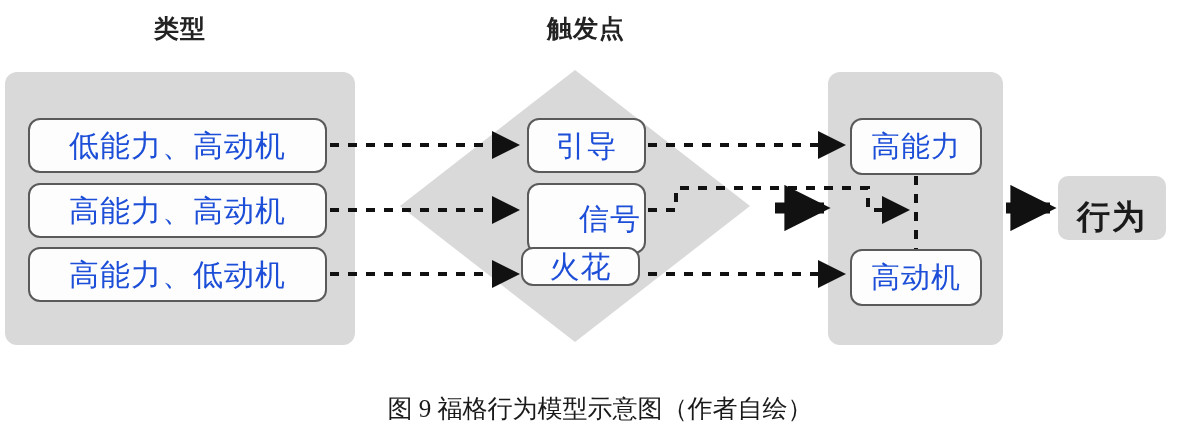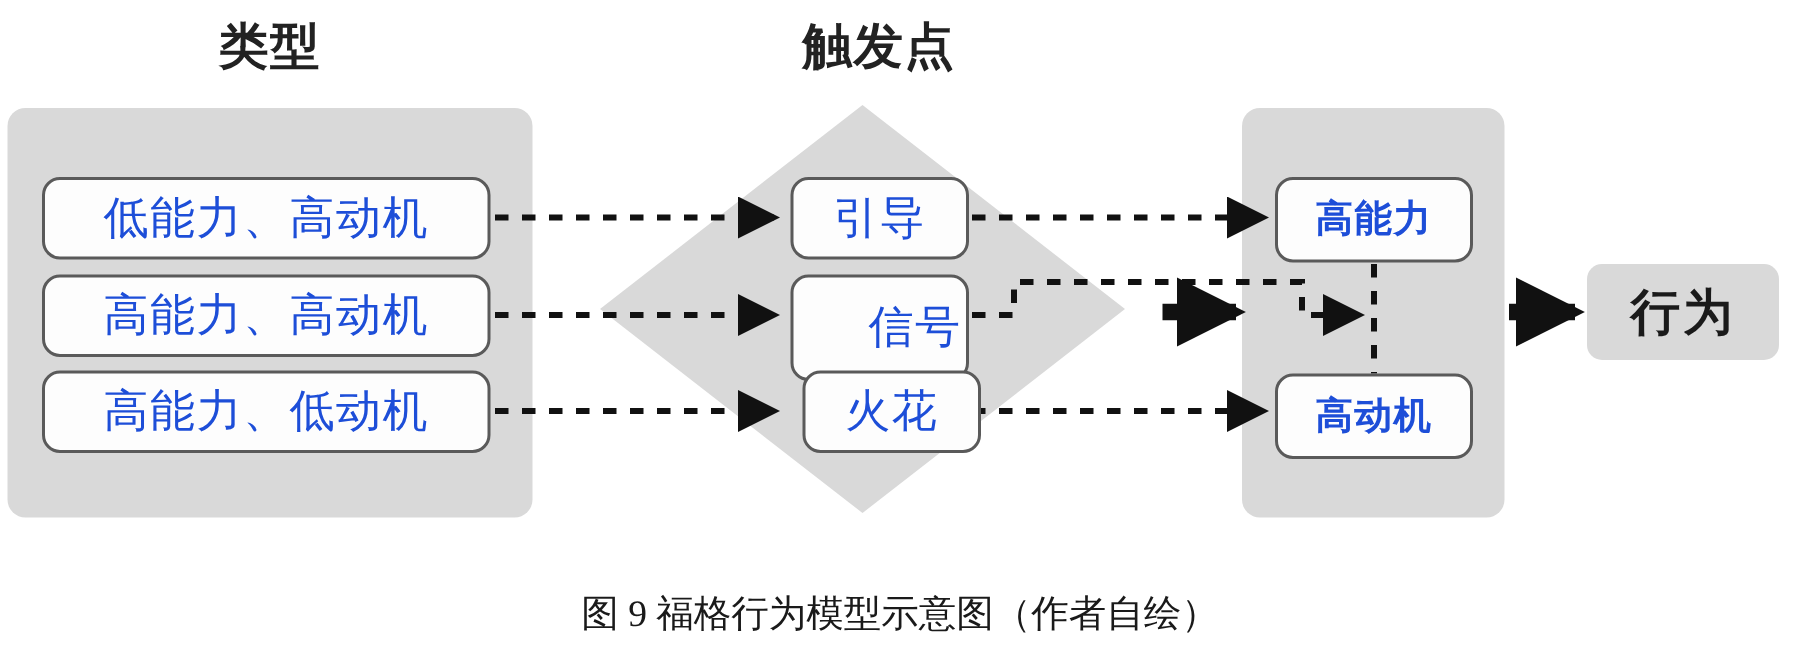--- a/index.html
+++ b/index.html
@@ -17,28 +17,27 @@
   #stage {
     position: relative;
     width: 1200px;
     height: 432px;
     background: #ffffff;
   }
 
   
   .col-title {
     position: absolute;
-    font-size: 33px;
+    font-size: 25px;
     font-weight: bold;
     letter-spacing: 1px;
     line-height: 1;
     white-space: nowrap;
     transform: translateX(-50%);
     color: #222222;
-    font-family: Liberation Serif, serif;
   }
 
   
   .group-box {
     position: absolute;
     background: #d9d9d9;
     border-radius: 12px;
   }
 
   
@@ -57,21 +56,21 @@
     display: flex;
     align-items: center;
     justify-content: center;
     box-sizing: border-box;
     font-size: 30px;
     line-height: 1;
     letter-spacing: 1px;
     white-space: nowrap;
     color: #1d4ed8;
   }
-  .item-box.small { font-size: 25px; font-weight: bold; }
+  .item-box.small { font-size: 29px; }
 
   
   .outcome-box {
     position: absolute;
     background: #d9d9d9;
     border-radius: 10px;
     display: flex;
     align-items: center;
     justify-content: center;
     font-size: 33px;
@@ -153,30 +152,30 @@
   <div class="item-box" style="left:28px; top:247px; width:299px; height:55px;">
     <span>高能力、低动机</span>
   </div>
 
   <div class="item-box" style="left:527px; top:118px; width:119px; height:55px;font-family:Liberation Serif, serif;">
     <span>引导</span>
   </div>
   <div class="item-box" style="left:527px; top:183px; width:119px; height:71px;padding-left:47px;">
     <span>信号</span>
   </div>
-  <div class="item-box" style="left:535px; top:247px; width:119px; height:55px;">
+  <div class="item-box" style="left:521px; top:247px; width:119px; height:39px;">
     <span>火花</span>
   </div>
 
   <div class="item-box small" style="left:850px; top:118px; width:132px; height:57px;">
     <span>高能力</span>
   </div>
   <div class="item-box small" style="left:850px; top:249px; width:132px; height:57px;">
     <span>高动机</span>
   </div>
 
-  <div class="outcome-box" style="left:1058px; top:176px; width:128px; height:64px;">
+  <div class="outcome-box" style="left:1058px; top:176px; width:108px; height:64px;align-items:flex-end;">
     <span>行为</span>
   </div>
 
   <div class="caption" style="top:392px;">图 9 福格行为模型示意图（作者自绘）</div>
 
 </div>
 
 </body></html>

